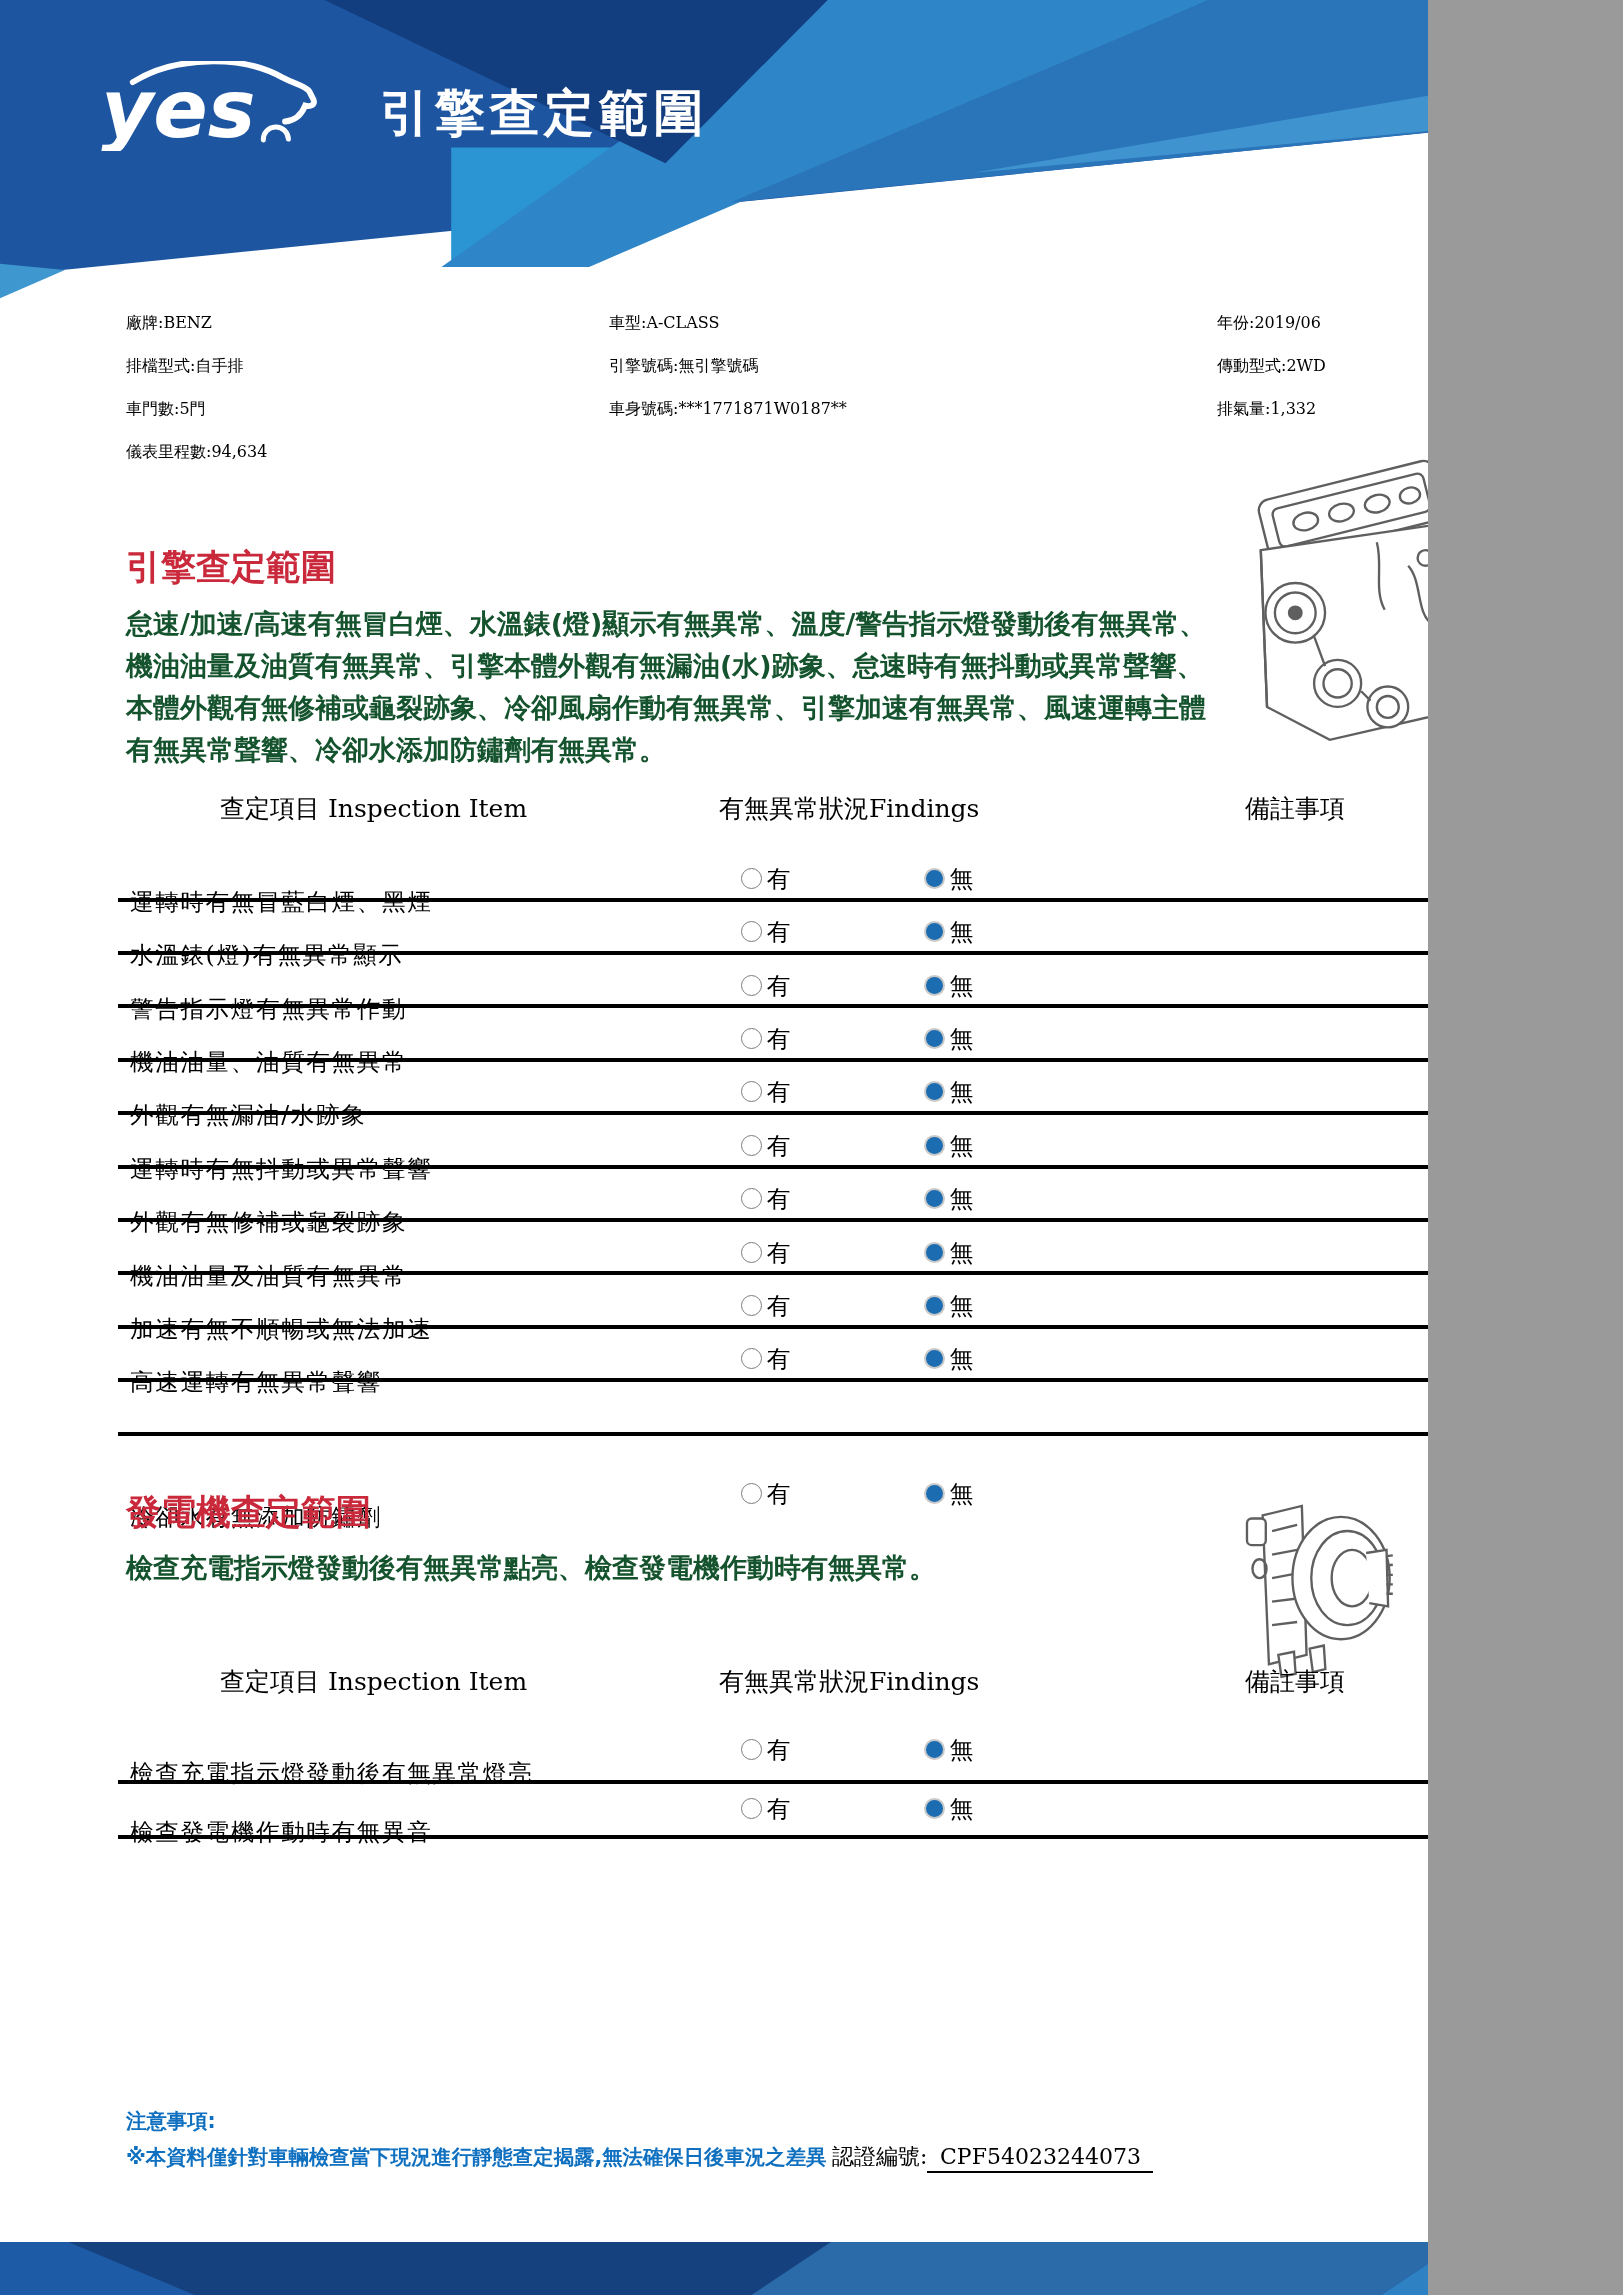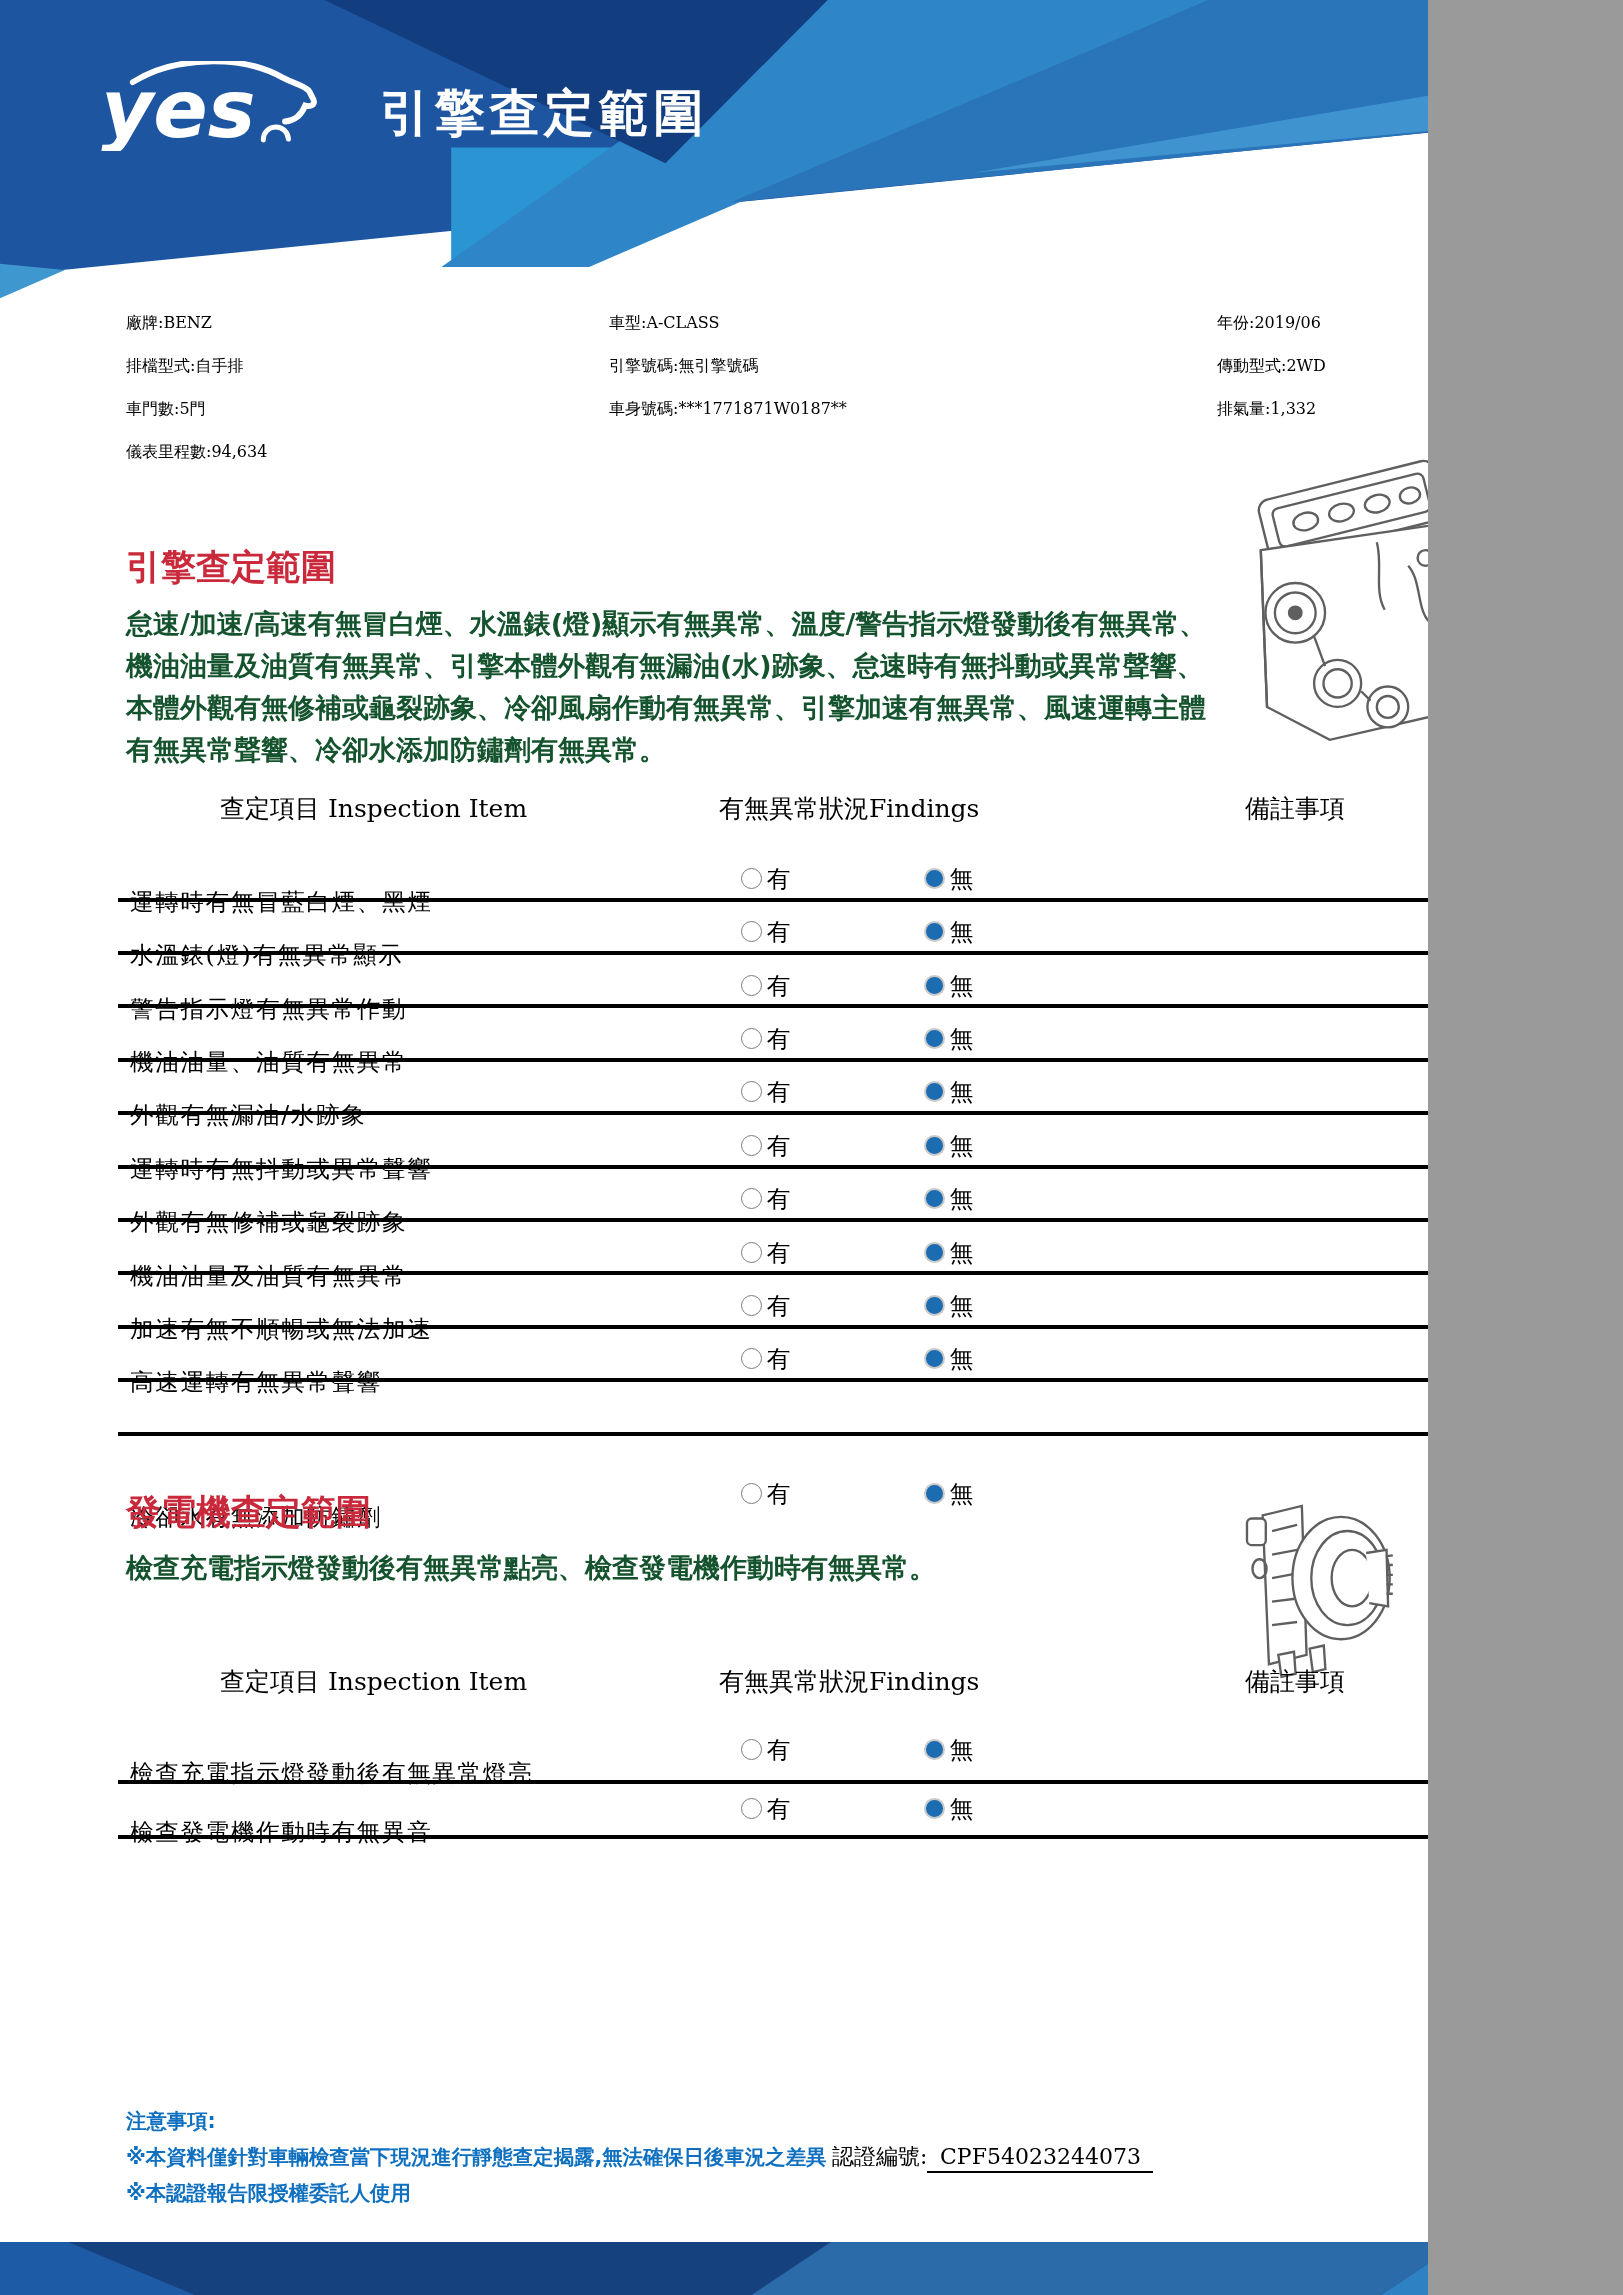--- a/index.html
+++ b/index.html
@@ -337,21 +337,20 @@
     <span class="rgroup r-no">
         <span class="rc sel"></span>
         <span>無</span>
       </span>
   </div>
   <div class="sep" style="top:1835px"></div>
 
   <div class="notes">
     <div>注意事項:</div>
     <div>※本資料僅針對車輛檢查當下現況進行靜態查定揭露,無法確保日後車況之差異</div>
-    <div>※本認證報告限授權委託人使用</div>
   </div>
 
   <div class="cert">
     <span>認證編號:</span><span class="num">CPF54023244073</span>
   </div>
 
   <div class="pageno">5</div>
 
   <div class="bottombar">
     <div class="shape b-mid"></div>

